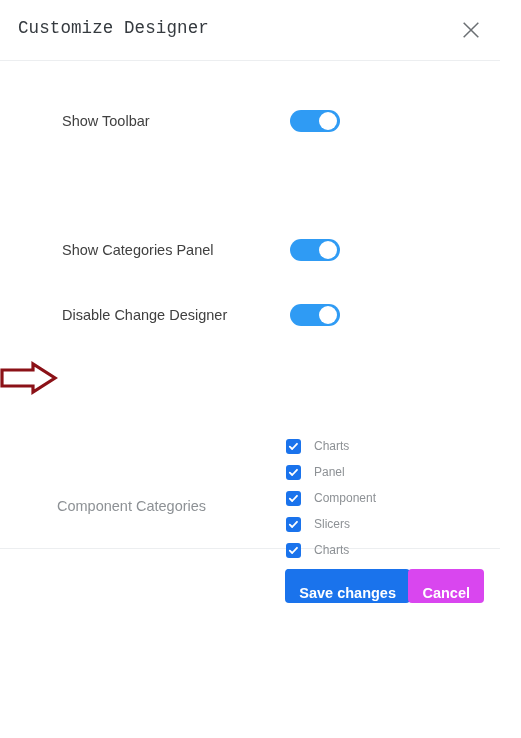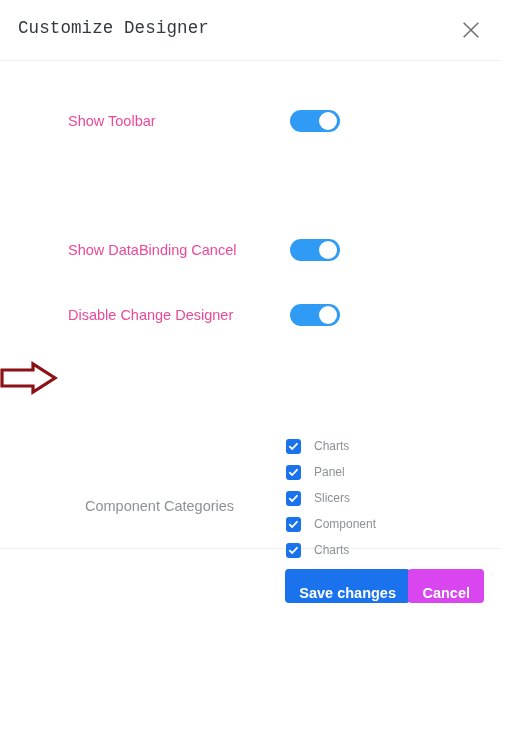--- a/index.html
+++ b/index.html
@@ -64,25 +64,25 @@
   }
 
   .setting-row {
     position: absolute;
     left: 0;
     width: 100%;
     height: 30px;
   }
   .setting-label {
     position: absolute;
-    left: 68px;
+    left: 62px;
     top: 0;
     line-height: 30px;
     font-size: 14.5px;
-    color: #ec4899;
+    color: #404040;
     white-space: nowrap;
   }
 
   
   .toggle {
     position: absolute;
     left: 290px;
     top: 4px;
     width: 50px;
     height: 22px;
@@ -118,21 +118,20 @@
     width: 100%;
     height: 155px;
   }
   .categories-label {
     position: absolute;
     left: 57px;
     top: 69px;
     font-size: 14.5px;
     color: #8d9195;
     white-space: nowrap;
-    margin-left: 28px;
   }
   .category-list {
     position: absolute;
     left: 286px;
     top: 4px;
   }
   .category-item {
     position: relative;
     height: 26px;
     display: flex;
@@ -205,21 +204,21 @@
 
     <div class="setting-row" style="top:45px;">
       <div class="setting-label">Show Toolbar</div>
       <div class="toggle">
         <div class="knob"></div>
       </div>
     </div>
 
 
     <div class="setting-row" style="top:174px;">
-      <div class="setting-label">Show DataBinding Cancel</div>
+      <div class="setting-label">Show Categories Panel</div>
       <div class="toggle">
         <div class="knob"></div>
       </div>
     </div>
 
     <div class="setting-row" style="top:239px;">
       <div class="setting-label">Disable Change Designer</div>
       <div class="toggle">
         <div class="knob"></div>
       </div>
@@ -259,32 +258,32 @@
         </div>
 
         <div class="category-item">
           <span class="checkbox">
             <span>
               <svg width="11" height="11" viewBox="0 0 11 11">
                 <path d="M1.8,5.6 L4.2,8.0 L9.0,2.8" stroke="#ffffff" stroke-width="1.8" fill="none" stroke-linecap="round" stroke-linejoin="round"></path>
               </svg>
             </span>
           </span>
+          <span class="category-name">Component</span>
+        </div>
+
+        <div class="category-item">
+          <span class="checkbox">
+            <span>
+              <svg width="11" height="11" viewBox="0 0 11 11">
+                <path d="M1.8,5.6 L4.2,8.0 L9.0,2.8" stroke="#ffffff" stroke-width="1.8" fill="none" stroke-linecap="round" stroke-linejoin="round"></path>
+              </svg>
+            </span>
+          </span>
           <span class="category-name">Slicers</span>
-        </div>
-
-        <div class="category-item">
-          <span class="checkbox">
-            <span>
-              <svg width="11" height="11" viewBox="0 0 11 11">
-                <path d="M1.8,5.6 L4.2,8.0 L9.0,2.8" stroke="#ffffff" stroke-width="1.8" fill="none" stroke-linecap="round" stroke-linejoin="round"></path>
-              </svg>
-            </span>
-          </span>
-          <span class="category-name">Component</span>
         </div>
 
         <div class="category-item">
           <span class="checkbox">
             <span>
               <svg width="11" height="11" viewBox="0 0 11 11">
                 <path d="M1.8,5.6 L4.2,8.0 L9.0,2.8" stroke="#ffffff" stroke-width="1.8" fill="none" stroke-linecap="round" stroke-linejoin="round"></path>
               </svg>
             </span>
           </span>

